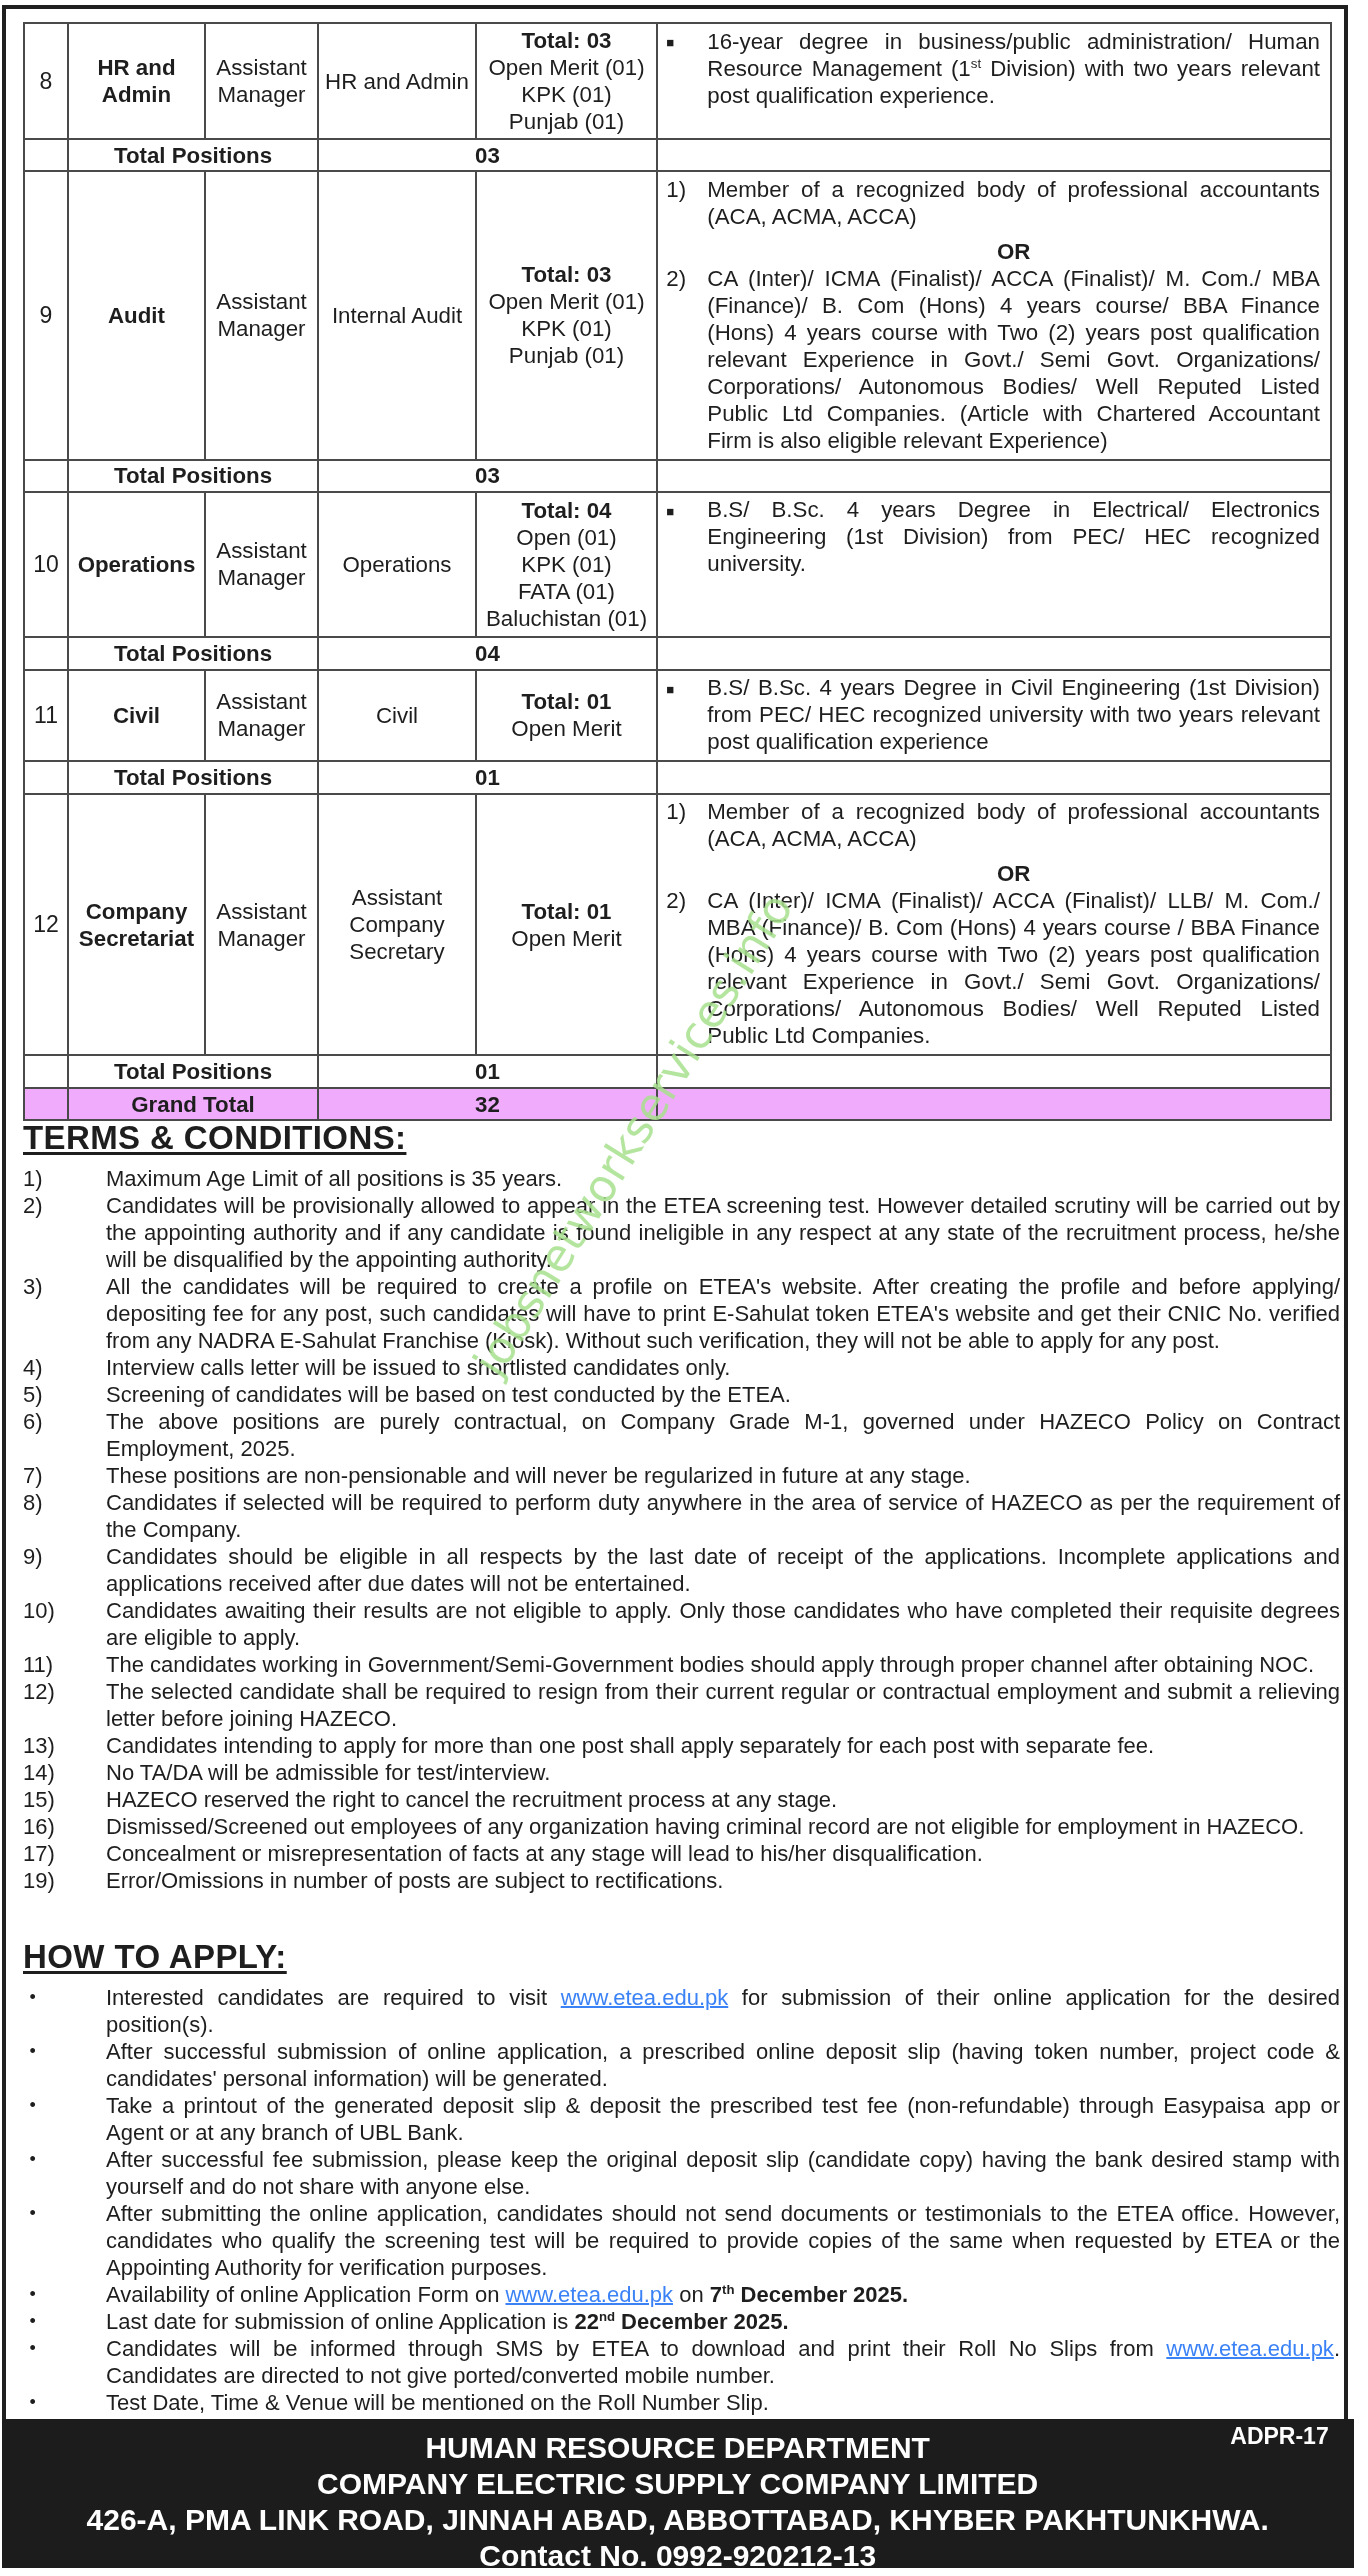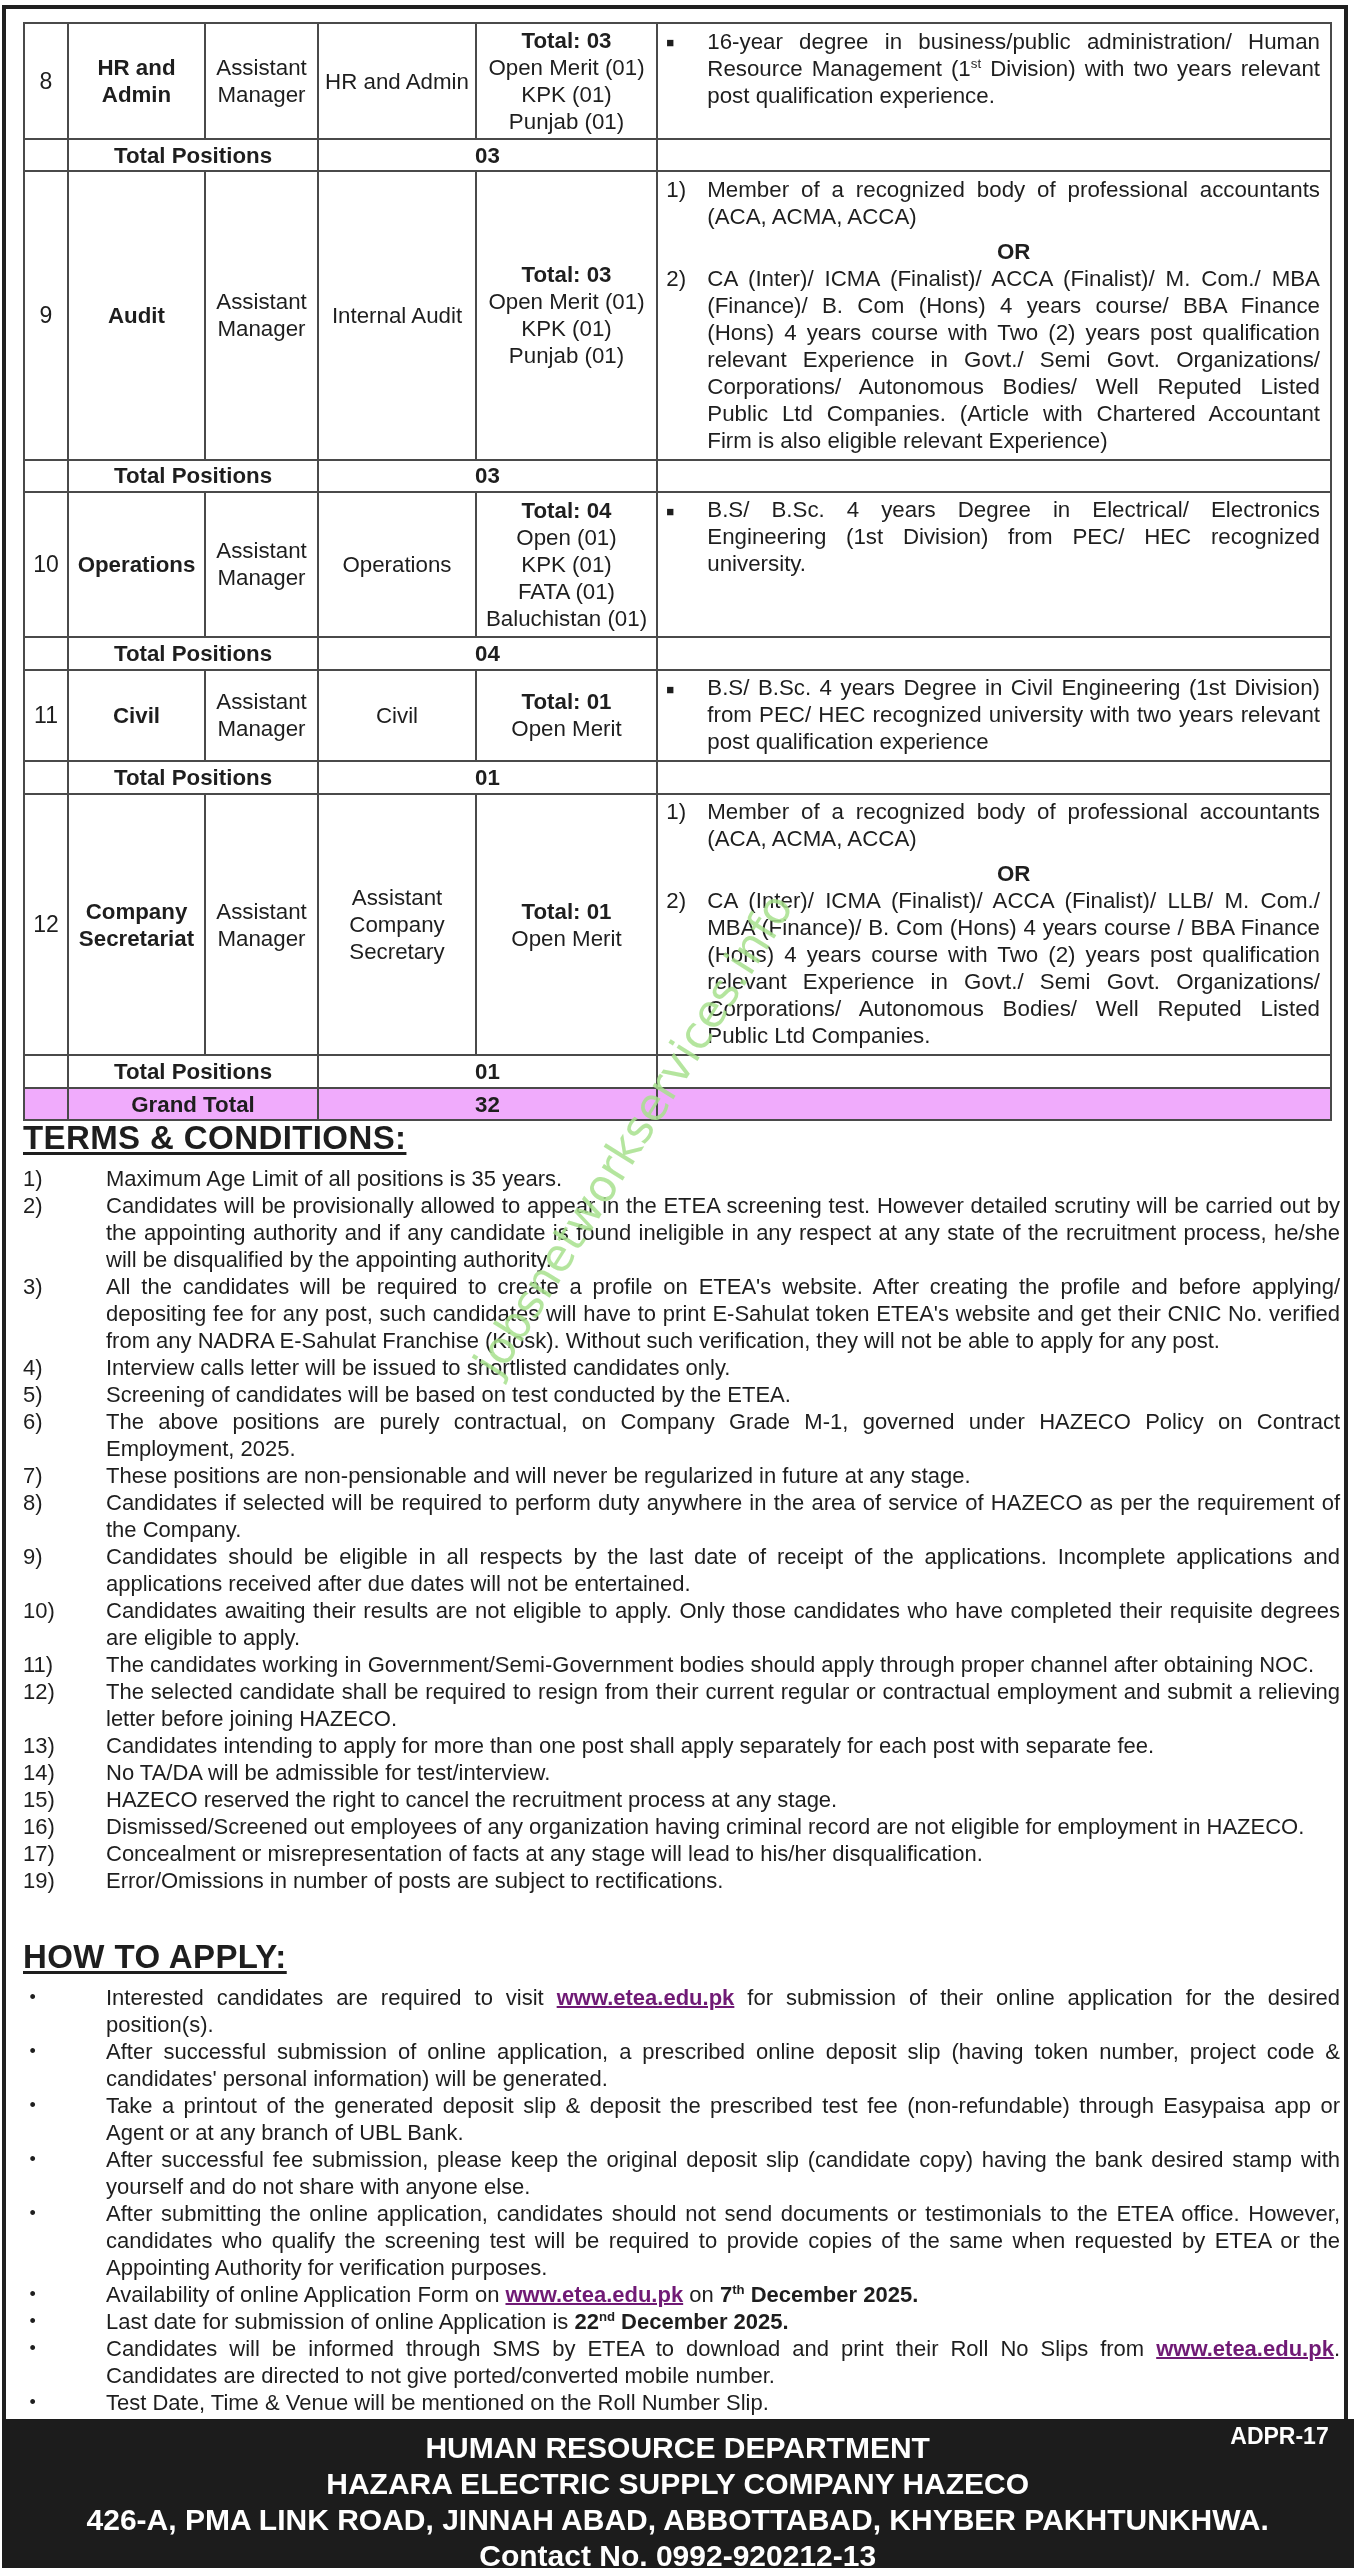--- a/index.html
+++ b/index.html
@@ -30,21 +30,21 @@
                pointer-events: none; z-index: 5; }
 
   .section-title { position: absolute; left: 23px; font-family: "Liberation Sans", sans-serif; font-weight: bold;
                    font-size: 33px; letter-spacing: 0.4px; text-decoration: underline; text-decoration-thickness: 2.5px;
                    text-underline-offset: 3.3px; color: #1e1e1e; }
   .list { position: absolute; left: 23px; width: 1317px; font-size: 22px; line-height: 27px; }
   .li { display: flex; }
   .li-num { flex: 0 0 43px; }
   .li-text { flex: 1; text-align: justify; text-align-last: left; margin-left: 40px; }
   .li-bullet { flex: 0 0 43px; padding-left: 6.6px; box-sizing: border-box; font-size: 18px; }
-  .link { font-weight: bold; text-decoration: underline; text-decoration-thickness: 1.7px; color: #701a75; }
+  .link { font-weight: normal; text-decoration: underline; text-decoration-thickness: 1.7px; color: #3b82f6; }
   .b { font-weight: bold; }
 
   .footer { position: absolute; left: 1.7px; top: 2419px; width: 1352px; height: 149px; background: #1c1c1c;
             color: #ffffff; text-align: center; font-weight: bold; font-size: 30px; line-height: 36px; }
   .footer .l1 { padding-top: 11px; }
   .adpr { position: absolute; right: 25px; top: 3.3px; font-size: 23px; line-height: 28px; text-align: center; }
 </style>
 </head>
 <body>
 
@@ -314,17 +314,17 @@
     </div>
     <div class="li">
       <span class="li-bullet">•</span>
       <span class="li-text">No Separate Call letter will be issued to candidates for screening test through postal/ courier means.</span>
     </div>
   </div>
 
 <div class="footer">
   <div class="adpr">ADPR-17</div>
   <div class="l1">HUMAN RESOURCE DEPARTMENT</div>
-  <div>HAZARA ELECTRIC SUPPLY COMPANY HAZECO</div>
+  <div>COMPANY ELECTRIC SUPPLY COMPANY LIMITED</div>
   <div>426-A, PMA LINK ROAD, JINNAH ABAD, ABBOTTABAD, KHYBER PAKHTUNKHWA.</div>
   <div>Contact No. 0992-920212-13</div>
 </div>
 
 
 </body></html>

